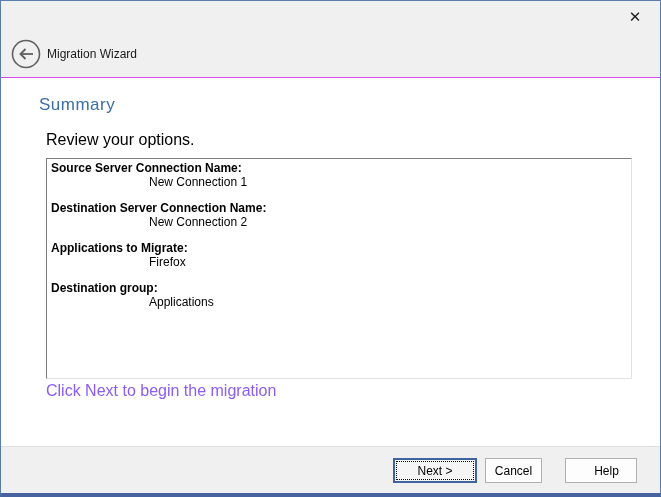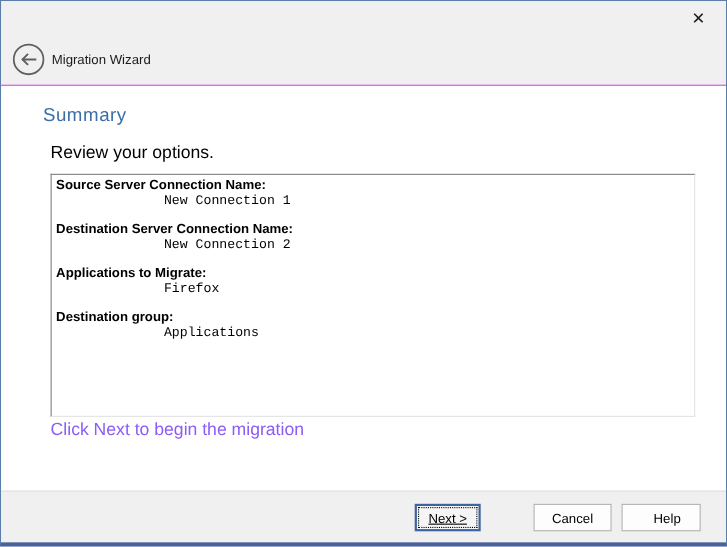--- a/index.html
+++ b/index.html
@@ -115,21 +115,20 @@
     font-weight: bold;
     line-height: 14px;
     color: #000000;
     white-space: pre;
   }
   .summary-value {
     padding-left: 98px;
     line-height: 14px;
     color: #000000;
     white-space: pre;
-    font-family: Liberation Mono, monospace;
   }
   .footer-note {
     position: absolute;
     left: 45px;
     top: 304px;
     font-size: 16px;
     color: #8b5cf6;
   }
   
   .button-bar {
@@ -145,29 +144,28 @@
     height: 25px;
     box-sizing: border-box;
     font-family: "Liberation Sans", "DejaVu Sans", sans-serif;
     font-size: 12px;
     color: #000000;
     background: #fdfdfd;
     border: 1px solid #b0b0b0;
     padding: 0;
   }
   .btn-next {
-    left: 376px;
-    width: 60px;
+    left: 392px;
+    width: 84px;
     background: #f5f5f5;
     border: 2px solid #3e639e;
     outline: 1px dotted #000000;
     outline-offset: -4px;
-    text-decoration: underline;
-  }
-  .btn-cancel { left: 484px; width: 71px; }
+  }
+  .btn-cancel { left: 484px; width: 57px; }
   .btn-help  { left: 564px; width: 72px; padding-left: 11px; }
 </style>
 </head>
 <body>
 
 <div class="window">
 
   <div class="titlebar">
     <button class="close-btn">
       <span>✕</span>

